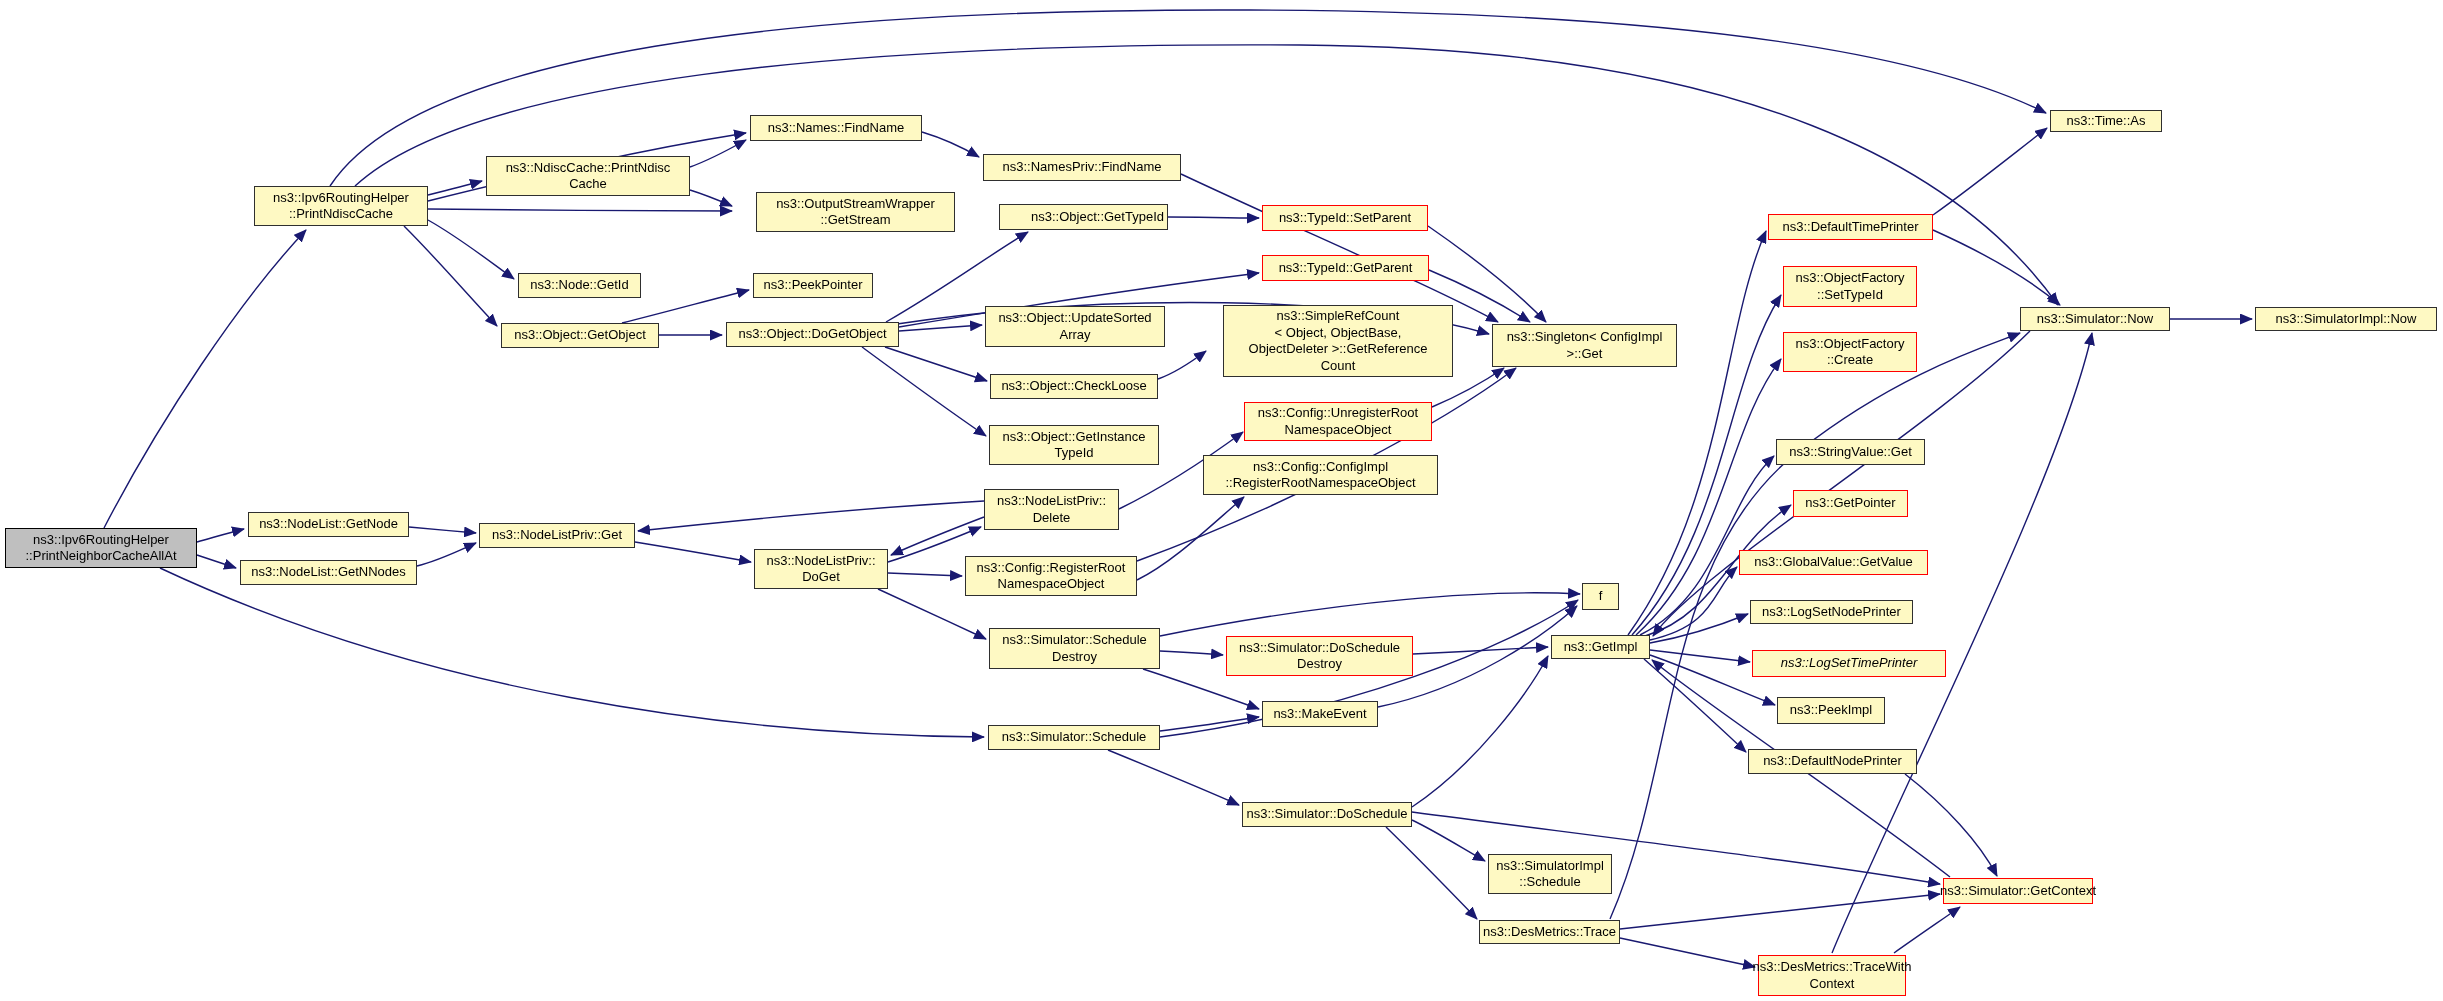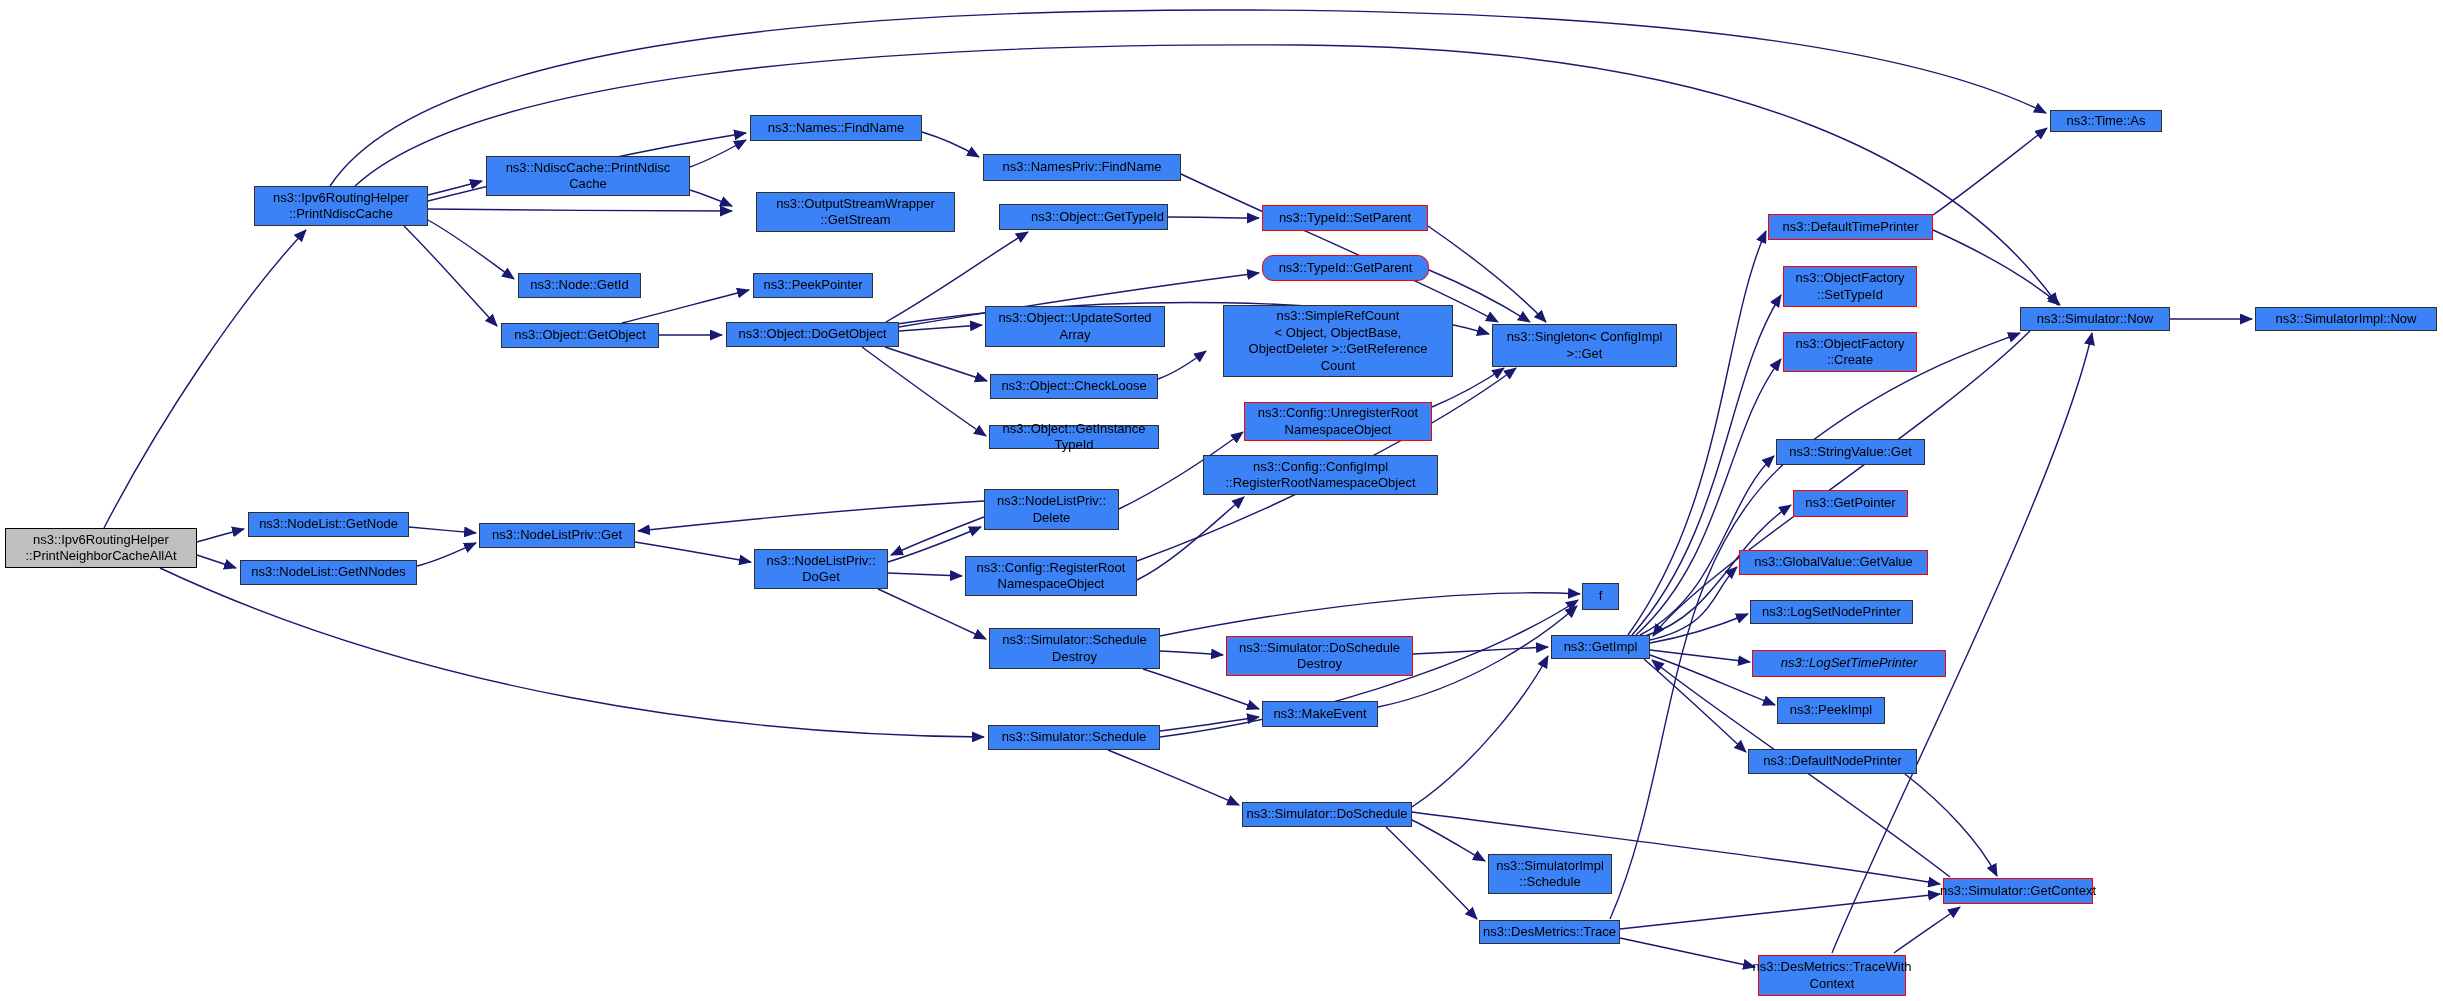--- a/index.html
+++ b/index.html
@@ -9,21 +9,21 @@
     background:#ffffff;
     font-family:"Liberation Sans", sans-serif;
     overflow:hidden;
   }
   #edges {
     position:absolute; left:0; top:0; z-index:0;
   }
   .gnode {
     position:absolute;
     box-sizing:border-box;
-    background:#3b82f6;
+    background:#fef9c3;
     border:1.4px solid #2f2f2f;
     color:#000000;
     font-size:13px;
     line-height:16.5px;
     display:flex;
     flex-direction:column;
     align-items:center;
     justify-content:center;
     text-align:center;
     white-space:nowrap;
@@ -138,21 +138,21 @@
     </div>
     <div class="gnode" style="left: 983px; top: 154px; width: 198px; height: 27px;">
       <span>ns3::NamesPriv::FindName</span>
     </div>
     <div class="gnode" style="left: 999px; top: 204px; width: 169px; height: 26px; padding-left: 28px;">
       <span>ns3::Object::GetTypeId</span>
     </div>
     <div class="gnode red" style="left: 1262px; top: 205px; width: 166px; height: 26px;">
       <span>ns3::TypeId::SetParent</span>
     </div>
-    <div class="gnode red" style="left: 1262px; top: 255px; width: 167px; height: 26px; border-radius: 11px;">
+    <div class="gnode red" style="left: 1262px; top: 255px; width: 167px; height: 26px;">
       <span>ns3::TypeId::GetParent</span>
     </div>
     <div class="gnode" style="left: 518px; top: 273px; width: 123px; height: 25px;">
       <span>ns3::Node::GetId</span>
     </div>
     <div class="gnode" style="left: 753px; top: 273px; width: 120px; height: 25px;">
       <span>ns3::PeekPointer</span>
     </div>
     <div class="gnode" style="left: 501px; top: 323px; width: 158px; height: 25px;">
       <span>ns3::Object::GetObject</span>
@@ -166,21 +166,21 @@
     </div>
     <div class="gnode" style="left: 1210px; top: 305px; width: 230px; height: 72px; margin-left: 13px;">
       <span>ns3::SimpleRefCount</span>
       <span>&lt; Object, ObjectBase,</span>
       <span>ObjectDeleter &gt;::GetReference</span>
       <span>Count</span>
     </div>
     <div class="gnode" style="left: 990px; top: 374px; width: 168px; height: 25px;">
       <span>ns3::Object::CheckLoose</span>
     </div>
-    <div class="gnode" style="left: 989px; top: 425px; width: 170px; height: 24px;">
+    <div class="gnode" style="left: 989px; top: 425px; width: 170px; height: 40px;">
       <span>ns3::Object::GetInstance</span>
       <span>TypeId</span>
     </div>
     <div class="gnode" style="left: 1492px; top: 324px; width: 185px; height: 43px;">
       <span>ns3::Singleton&lt; ConfigImpl</span>
       <span>&gt;::Get</span>
     </div>
     <div class="gnode red" style="left: 1244px; top: 402px; width: 188px; height: 39px;">
       <span>ns3::Config::UnregisterRoot</span>
       <span>NamespaceObject</span>

